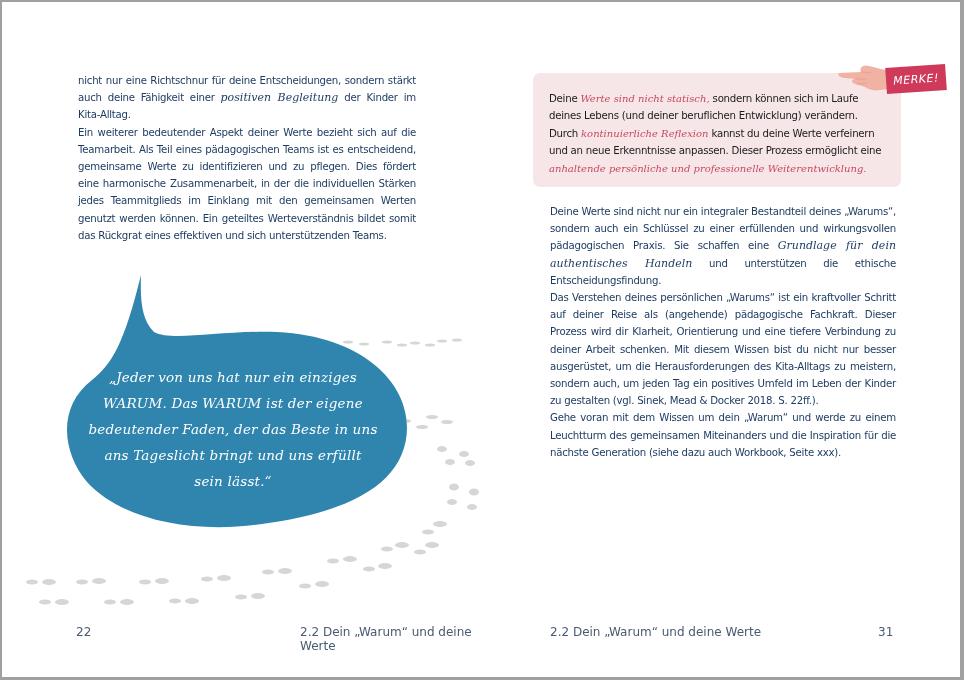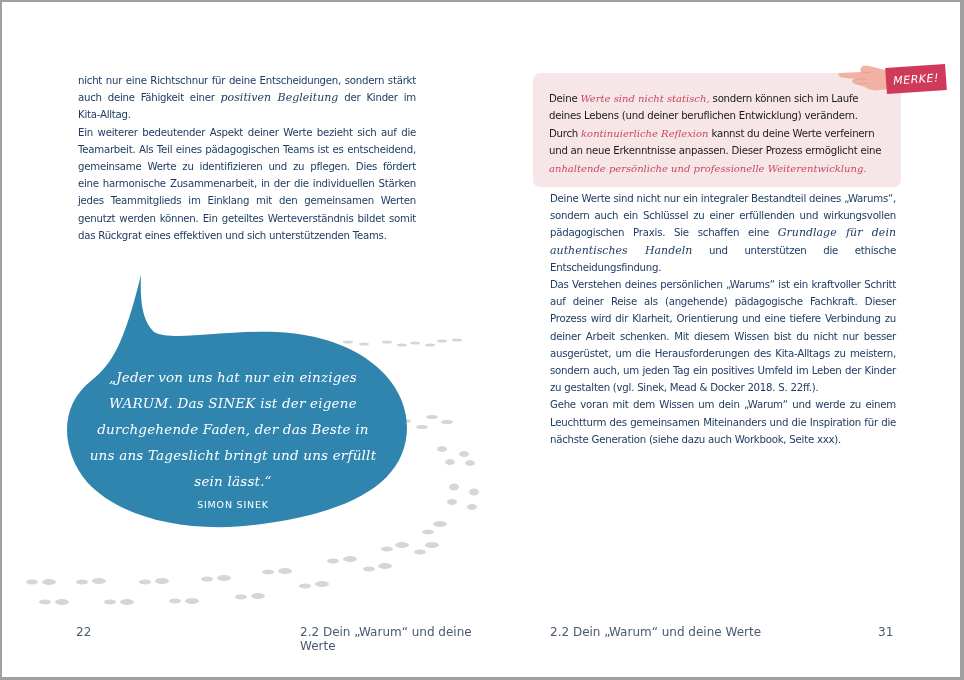--- a/index.html
+++ b/index.html
@@ -23,21 +23,21 @@
     letter-spacing: -0.25px;
   }
   .body-text p { margin: 0; }
   .hand {
     font-family: "DejaVu Serif", serif;
     font-style: italic;
     font-size: 11px;
     letter-spacing: 0;
   }
   .left-text { left: 76px; top: 70px; width: 338px; }
-  .right-text { left: 68px; top: 188px; width: 346px; }
+  .right-text { left: 68px; top: 201px; width: 346px; }
 
   .merke-box {
     position: absolute; left: 51px; top: 71px; width: 368px; height: 114px;
     background: #f7e6e8; border-radius: 7px;
   }
   .merke-text {
     position: absolute; left: 16px; top: 17px; width: 340px;
     color: #1b1b1b;
     font-family: "DejaVu Sans", sans-serif;
     font-size: 10.2px; line-height: 17.4px;
@@ -146,22 +146,21 @@
         <span>nicht nur eine Richtschnur für deine Entscheidungen, sondern stärkt auch deine Fähigkeit einer </span><span class="hand">positiven Begleitung</span><span> der Kinder im Kita-Alltag.</span>
       </p>
       <p>
         <span>Ein weiterer bedeutender Aspekt deiner Werte bezieht sich auf die Teamarbeit. Als Teil eines pädagogischen Teams ist es entscheidend, gemeinsame Werte zu identifizieren und zu pflegen. Dies fördert eine harmonische Zusammenarbeit, in der die individuellen Stärken jedes Teammitglieds im Einklang mit den gemeinsamen Werten genutzt werden können. Ein geteiltes Werteverständnis bildet somit das Rückgrat eines effektiven und sich unterstützenden Teams.</span>
       </p>
     </div>
 
     <svg class="bubble" viewBox="0 0 360 290">
       <path fill="#2f85ae" d="M79 3 C 78 30, 80 48, 92 60 C 110 70, 160 58, 215 60 C 300 64, 345 110, 345 155 C 345 210, 290 240, 200 252 C 130 262, 60 248, 25 210 C 0 180, -5 135, 30 108 C 50 92, 62 72, 79 3 Z"></path>
     </svg>
-    <div class="quote">„Jeder von uns hat nur ein einziges WARUM. Das SINEK ist der eigene durchgehende Faden, der das Beste in uns ans Tageslicht bringt und uns erfüllt sein lässt.“</div>
-    <div class="quote-author">SIMON SINEK</div>
+    <div class="quote">„Jeder von uns hat nur ein einziges WARUM. Das WARUM ist der eigene bedeutender Faden, der das Beste in uns ans Tageslicht bringt und uns erfüllt sein lässt.“</div>
 
     <div class="folio folio-left-num">22</div>
     <div class="folio folio-left-title">2.2 Dein „Warum“ und deine Werte</div>
   </div>
 
   <div class="page page-right">
     <div class="merke-box">
       <div class="merke-text">
         <span>Deine </span><span class="hl">Werte sind nicht statisch,</span><span> sondern können sich im Laufe deines Lebens (und deiner beruflichen Entwicklung) verändern. Durch </span><span class="hl">kontinuierliche Reflexion</span><span> kannst du deine Werte verfeinern und an neue Erkenntnisse anpassen. Dieser Prozess ermöglicht eine </span><span class="hl">anhaltende persönliche und professionelle Weiterentwicklung.</span>
       </div>

